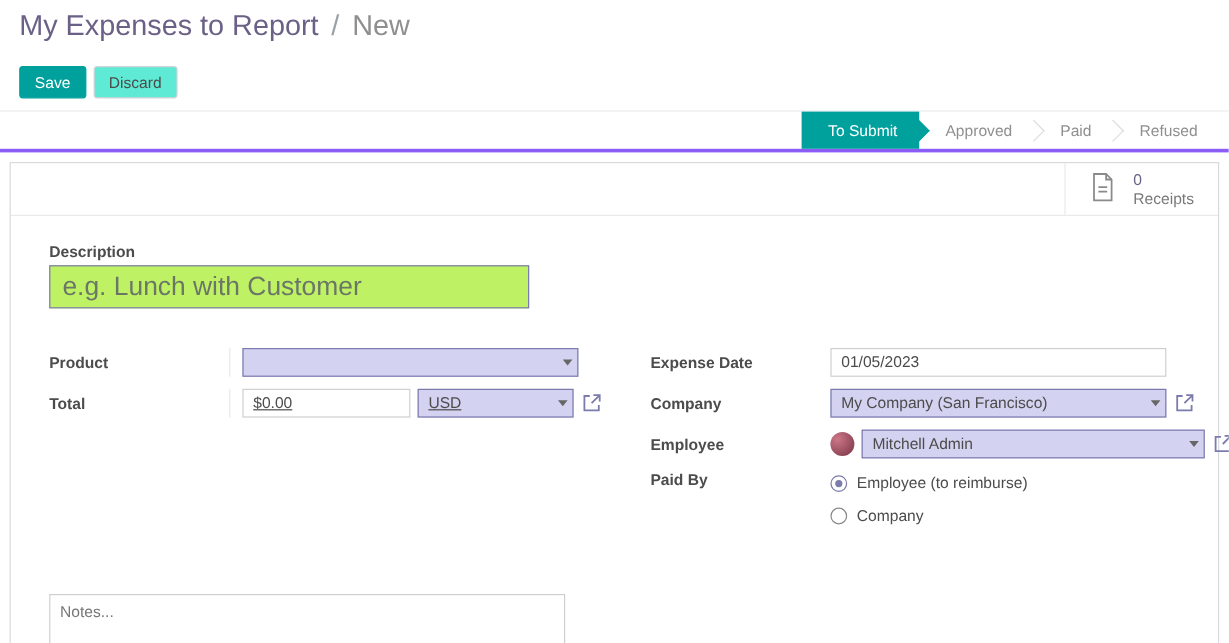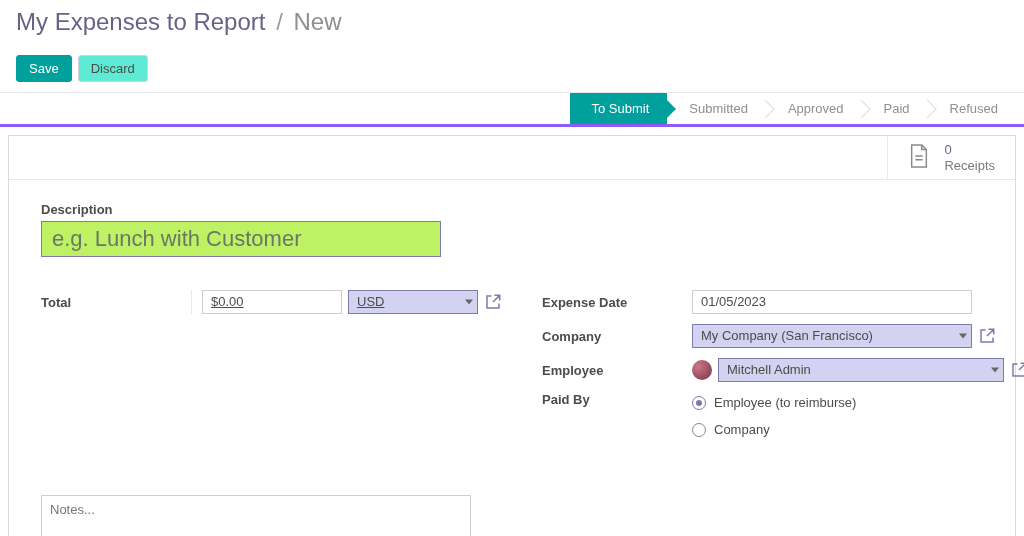--- a/index.html
+++ b/index.html
@@ -175,21 +175,20 @@
   </div>
   <div class="btn-row">
     <button class="btn primary">Save</button>
     <button class="btn">Discard</button>
   </div>
 </div>
 
 <div class="statusbar-wrap">
   <div class="statusbar">
     <div class="stage active">To Submit</div>
-    <div class="stage">Submitted</div>
     <div class="stage">Approved</div>
     <div class="stage">Paid</div>
     <div class="stage">Refused</div>
   </div>
 </div>
 
 <div class="sheet-outer">
   <div class="sheet-head">
     <div class="receipts">
       <span>
@@ -205,20 +204,29 @@
       </div>
     </div>
   </div>
 
   <div class="form-body">
     <div class="label-small">Description</div>
     <input class="desc-input" type="text" placeholder="e.g. Lunch with Customer" style="">
 
     <div class="cols">
       <div class="col left">
+        <div class="row product-row">
+          <div class="row-label">Product</div>
+          <div class="row-field">
+            <div class="m2o req">
+              <span></span>
+              <span class="caret"></span>
+            </div>
+          </div>
+        </div>
         <div class="row">
           <div class="row-label">Total</div>
           <div class="row-field">
             <div class="inputbox total-amt">
               <span>$0.00</span>
             </div>
             <div class="m2o total-cur">
               <span>USD</span>
               <span class="caret"></span>
             </div>

